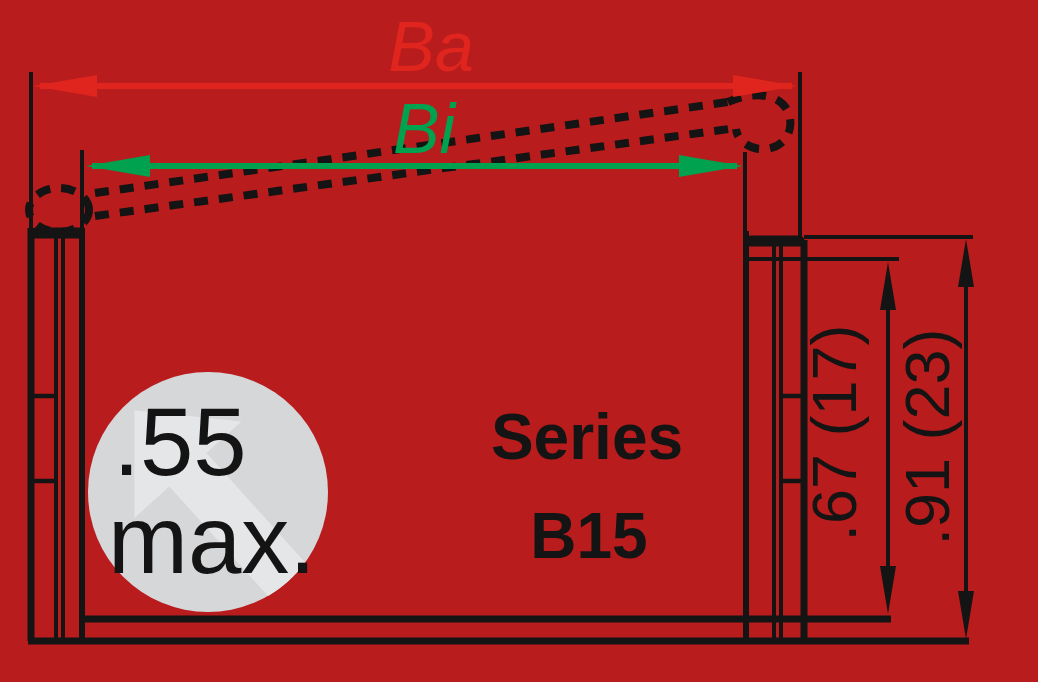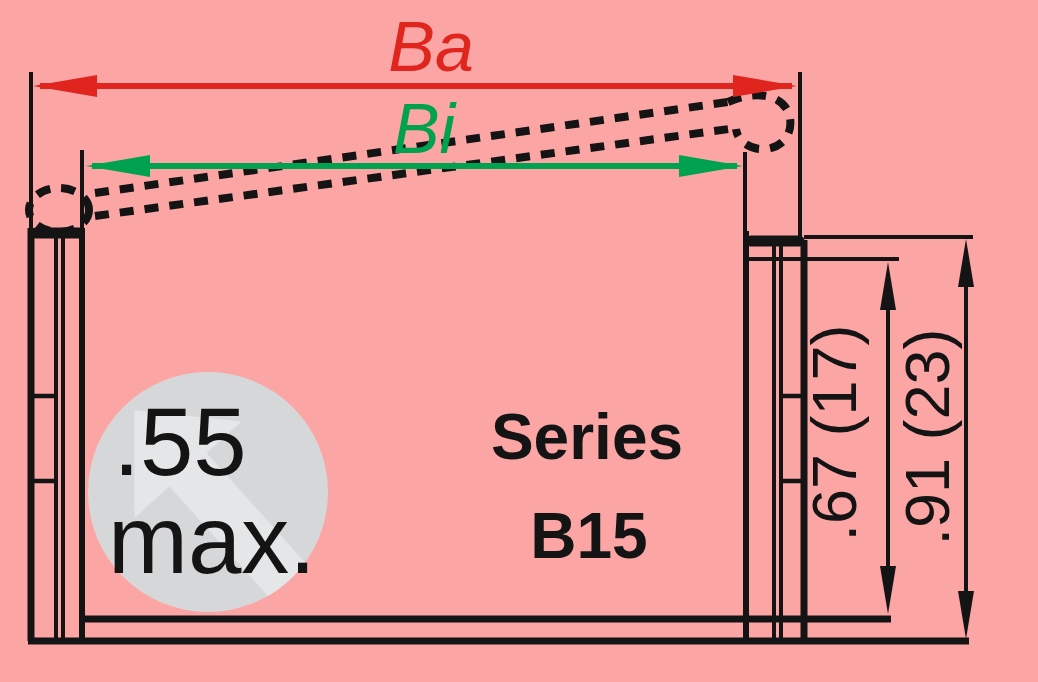--- a/index.html
+++ b/index.html
@@ -1,19 +1,19 @@
 <!DOCTYPE html>
 <html><head>
 <meta charset="utf-8">
 <style>
   html,body{margin:0;padding:0;background:#ffffff;}
   .stage{
     position:relative;
     width:1038px;height:682px;
-    background:#fca5a5;
+    background:#b91c1c;
     overflow:hidden;
     font-family:"Liberation Sans", sans-serif;
   }
   svg{position:absolute;left:0;top:0;}
   text{font-family:"Liberation Sans", sans-serif;}
   .dim-label-italic{font-style:italic;font-size:70px;font-weight:400;}
   .note-text{font-size:96px;fill:#141414;font-weight:400;}
   .series-text{font-size:64px;font-weight:bold;fill:#141414;}
   .rot-text{font-size:63px;fill:#141414;font-weight:400;}
   .struct{stroke:#141414;fill:none;}

